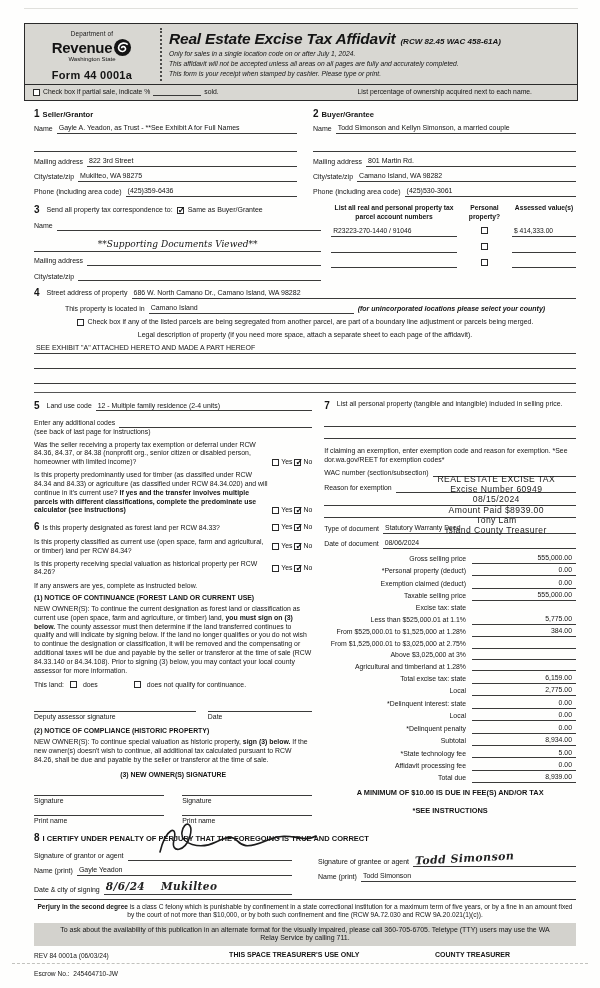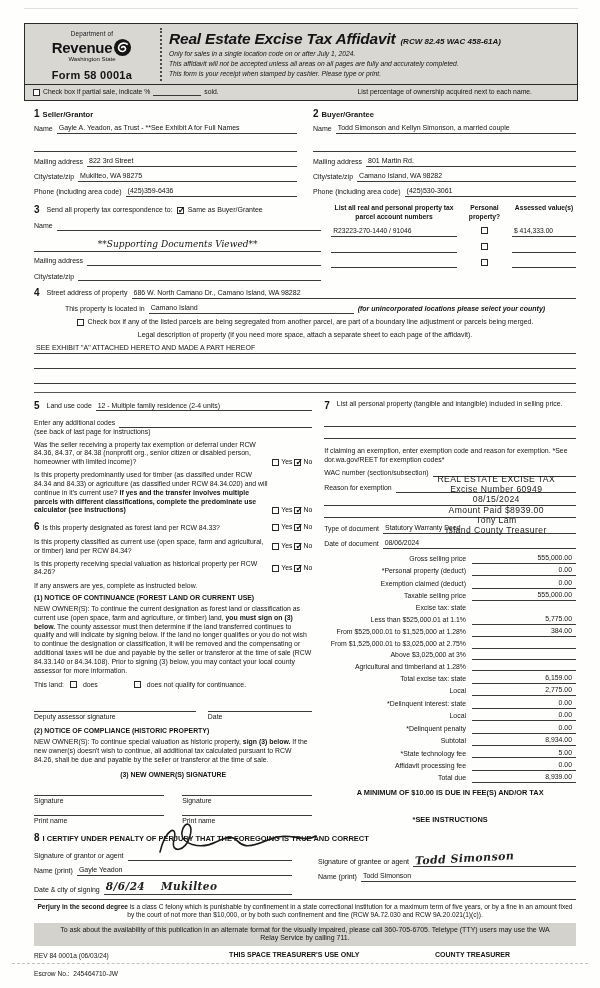--- a/index.html
+++ b/index.html
@@ -110,21 +110,21 @@
       <div class="brand-row">
         <span class="brand">Revenue</span>
         <span>
           <svg width="19" height="19" viewBox="0 0 20 20">
             <circle cx="10" cy="10" r="9" fill="#141414"></circle>
             <path d="M15.5 7 C13 4.5 8 4.8 6.3 8.2 C4.8 11.2 7 14.5 10.3 14.2 C12.8 14 14 11.6 12.7 9.9 C11.5 8.4 9 9 9 10.8" stroke="#fefefd" stroke-width="1.7" fill="none"></path>
           </svg>
         </span>
       </div>
       <div class="wash">Washington State</div>
-      <div class="form-no">Form 58 0001a</div>
+      <div class="form-no">Form 44 0001a</div>
     </div>
     <div class="hdr-div"></div>
     <div class="title-block">
       <div>
         <span class="title-main">Real Estate Excise Tax Affidavit</span>
         <span class="title-code">(RCW 82.45 WAC 458-61A)</span>
       </div>
       <div class="sub">Only for sales in a single location code on or after July 1, 2024.</div>
       <div class="sub">This affidavit will not be accepted unless all areas on all pages are fully and accurately completed.</div>
       <div class="sub">This form is your receipt when stamped by cashier. Please type or print.</div>
@@ -465,21 +465,21 @@
           <div class="trow">
               <span class="tlabel">Affidavit processing fee</span>
               <span class="tval">0.00</span>
             </div>
           <div class="trow">
               <span class="tlabel">Total due</span>
               <span class="tval">8,939.00</span>
             </div>
         </div>
         <div class="mindue">A MINIMUM OF $10.00 IS DUE IN FEE(S) AND/OR TAX</div>
-        <div class="mindue" style="margin-top:17px">*SEE INSTRUCTIONS</div>
+        <div class="mindue" style="margin-top:8px">*SEE INSTRUCTIONS</div>
       </div>
     </div>
 
     <div class="sec8">
       <div class="certify"><span class="num">8</span><span>I CERTIFY UNDER PENALTY OF PERJURY THAT THE FOREGOING IS TRUE AND CORRECT</span></div>
       <div class="scribble">
         <svg width="170" height="44" viewBox="0 0 170 44">
           <path d="M8 34 C 14 10, 26 6, 22 22 C 18 36, 34 34, 38 18 C 42 4, 32 2, 30 14 C 28 26, 48 32, 64 24 C 96 8, 74 40, 116 22 C 138 12, 150 26, 164 18" stroke="#1c1c1c" stroke-width="1.6" fill="none" stroke-linecap="round"></path>
         </svg>
       </div>

